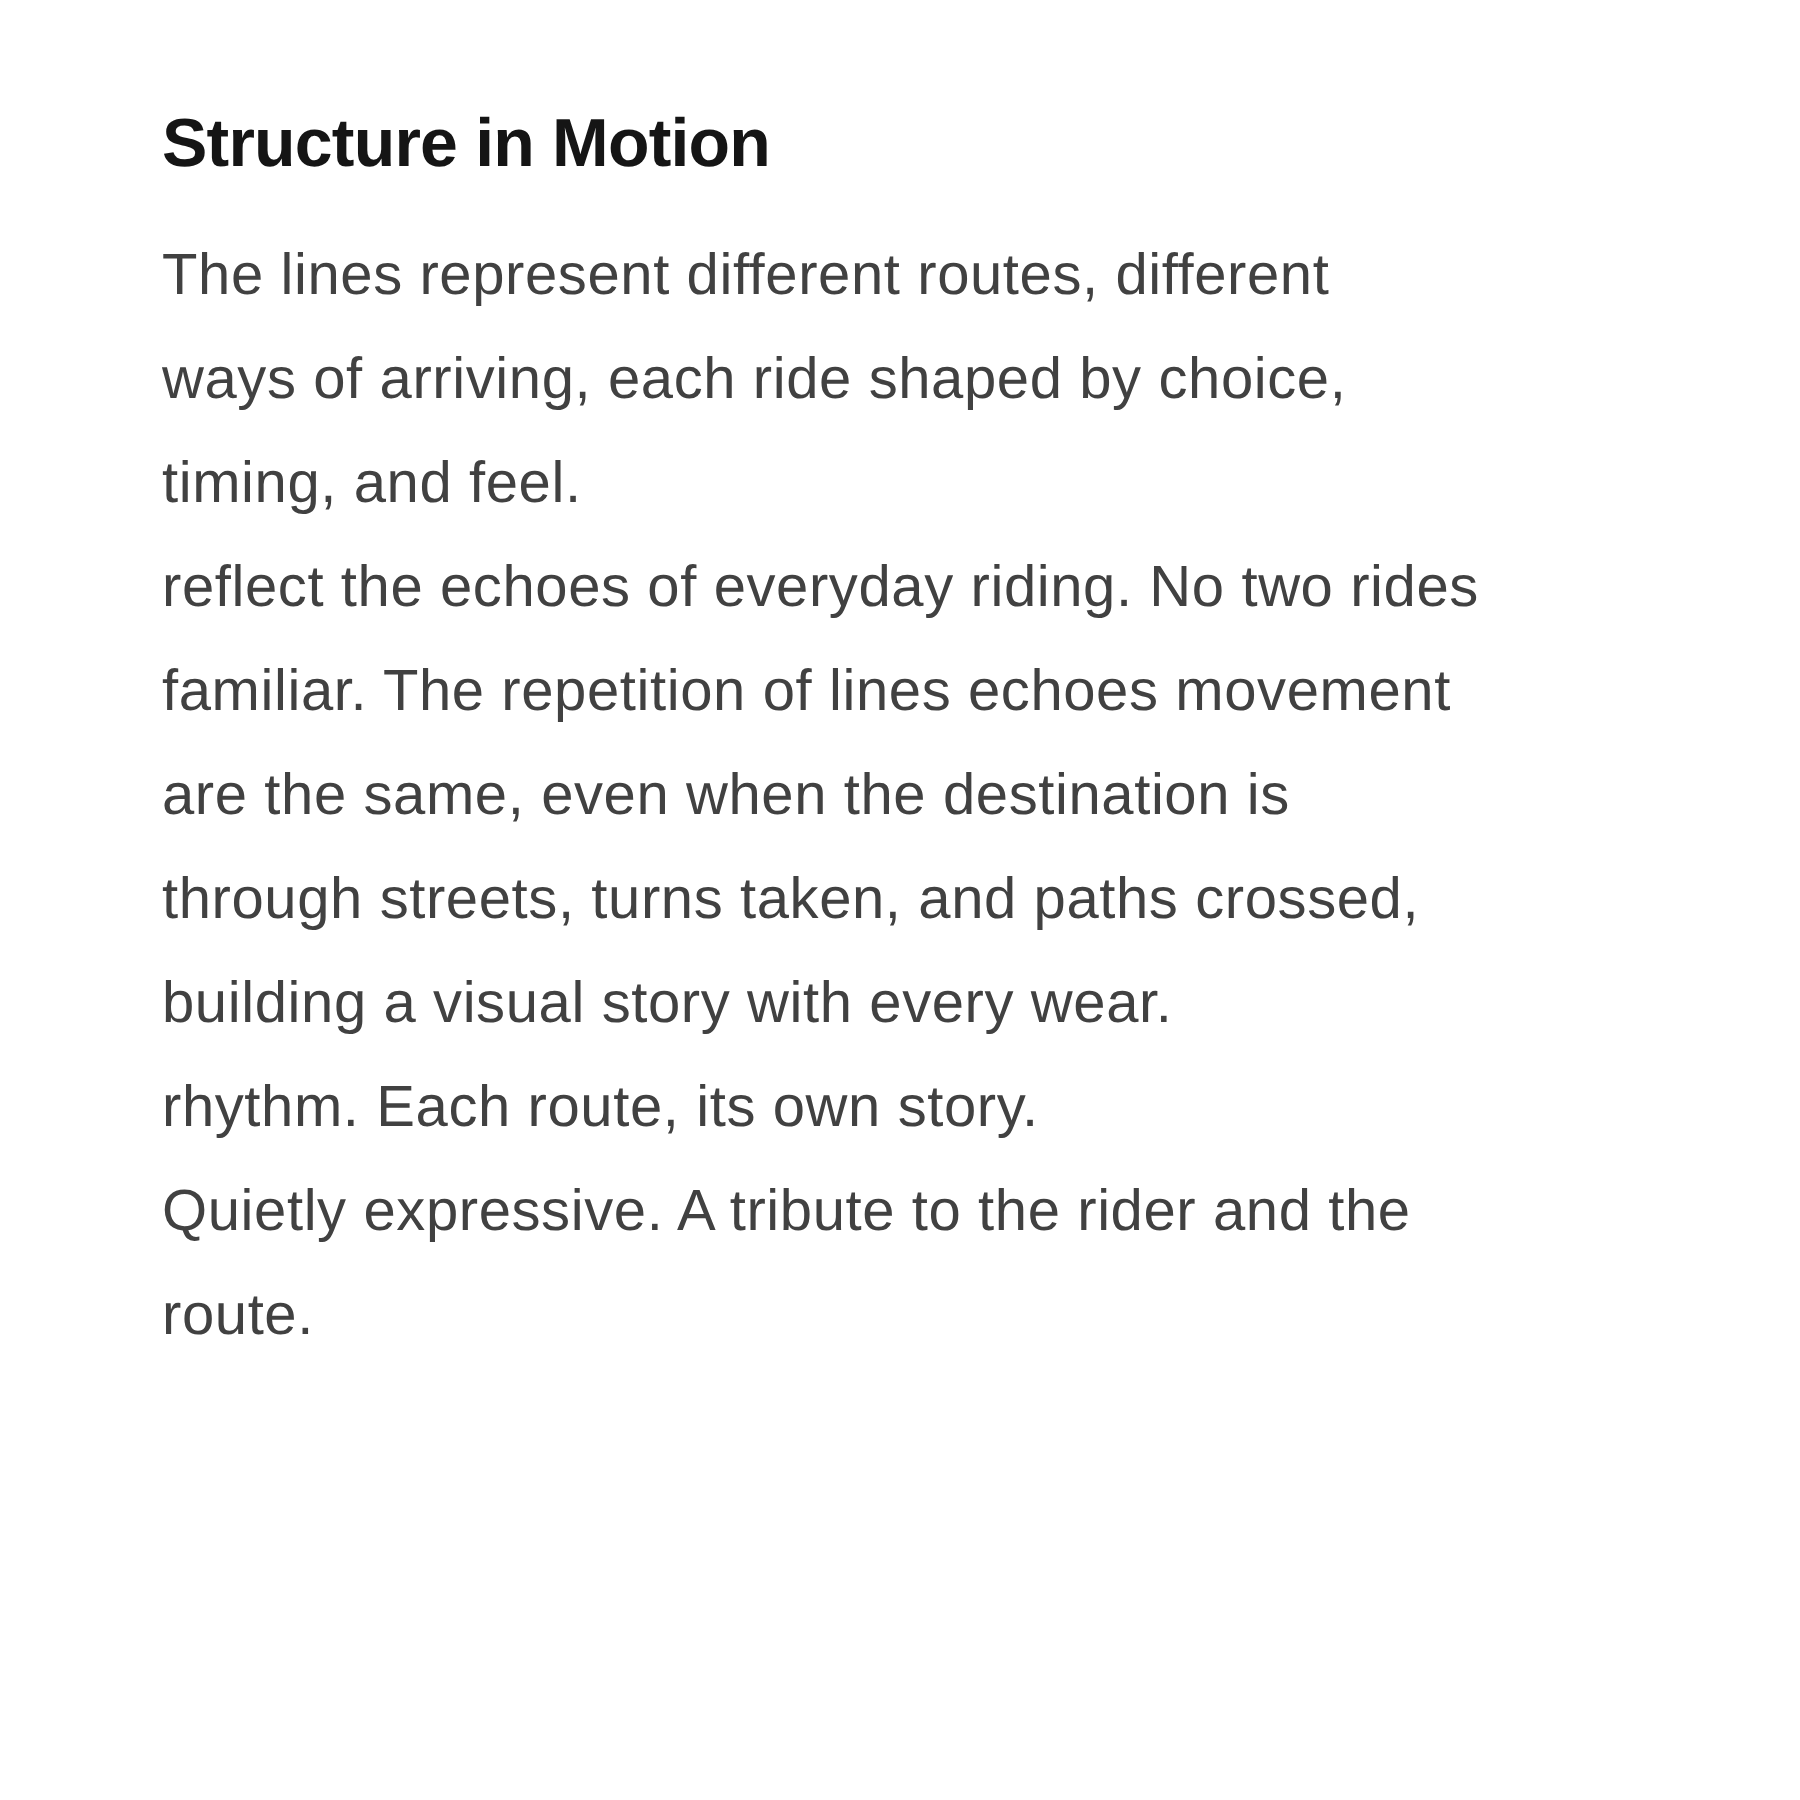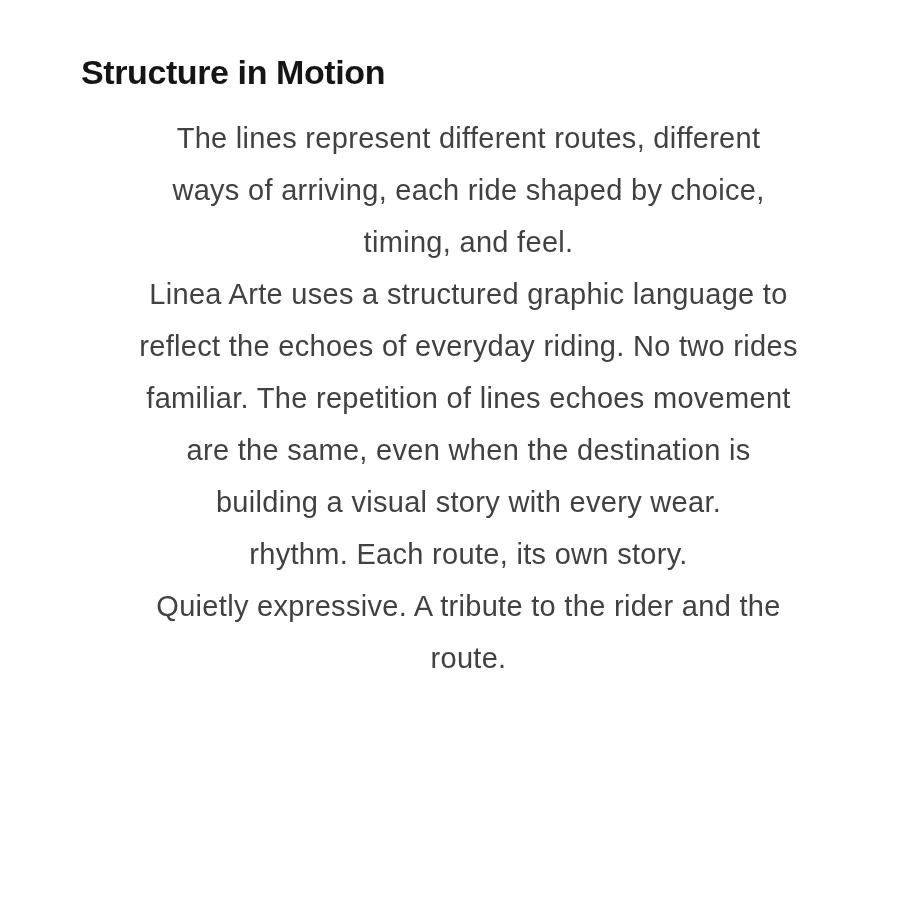--- a/index.html
+++ b/index.html
@@ -35,40 +35,39 @@
     font-weight: 400;
     letter-spacing: 0.3px;
   }
   .copy p {
     margin: 0;
     padding: 0;
   }
   .line {
     line-height: 52px;
     white-space: nowrap;
-    text-align: center;
   }
 </style>
 </head>
 <body>
 
 <main class="page">
   <h1 class="heading">Structure in Motion</h1>
 
   <div class="copy">
     <p>
       <span class="line" style="display: block;">The lines represent different routes, different</span>
       <span class="line" style="display: block;">ways of arriving, each ride shaped by choice,</span>
       <span class="line" style="display: block;">timing, and feel.</span>
     </p>
     <p>
-      <span class="line" style="display: block;">Linea Arte uses a structured graphic language to</span>
       <span class="line" style="display: block;">reflect the echoes of everyday riding. No two rides</span>
       <span class="line" style="display: block;">familiar. The repetition of lines echoes movement</span>
       <span class="line" style="display: block;">are the same, even when the destination is</span>
+      <span class="line" style="display: block;">through streets, turns taken, and paths crossed,</span>
       <span class="line" style="display: block;">building a visual story with every wear.</span>
     </p>
     <p>
       <span class="line" style="display: block;">rhythm. Each route, its own story.</span>
     </p>
     <p>
       <span class="line" style="display: block;">Quietly expressive. A tribute to the rider and the</span>
       <span class="line" style="display: block;">route.</span>
     </p>
   </div>

